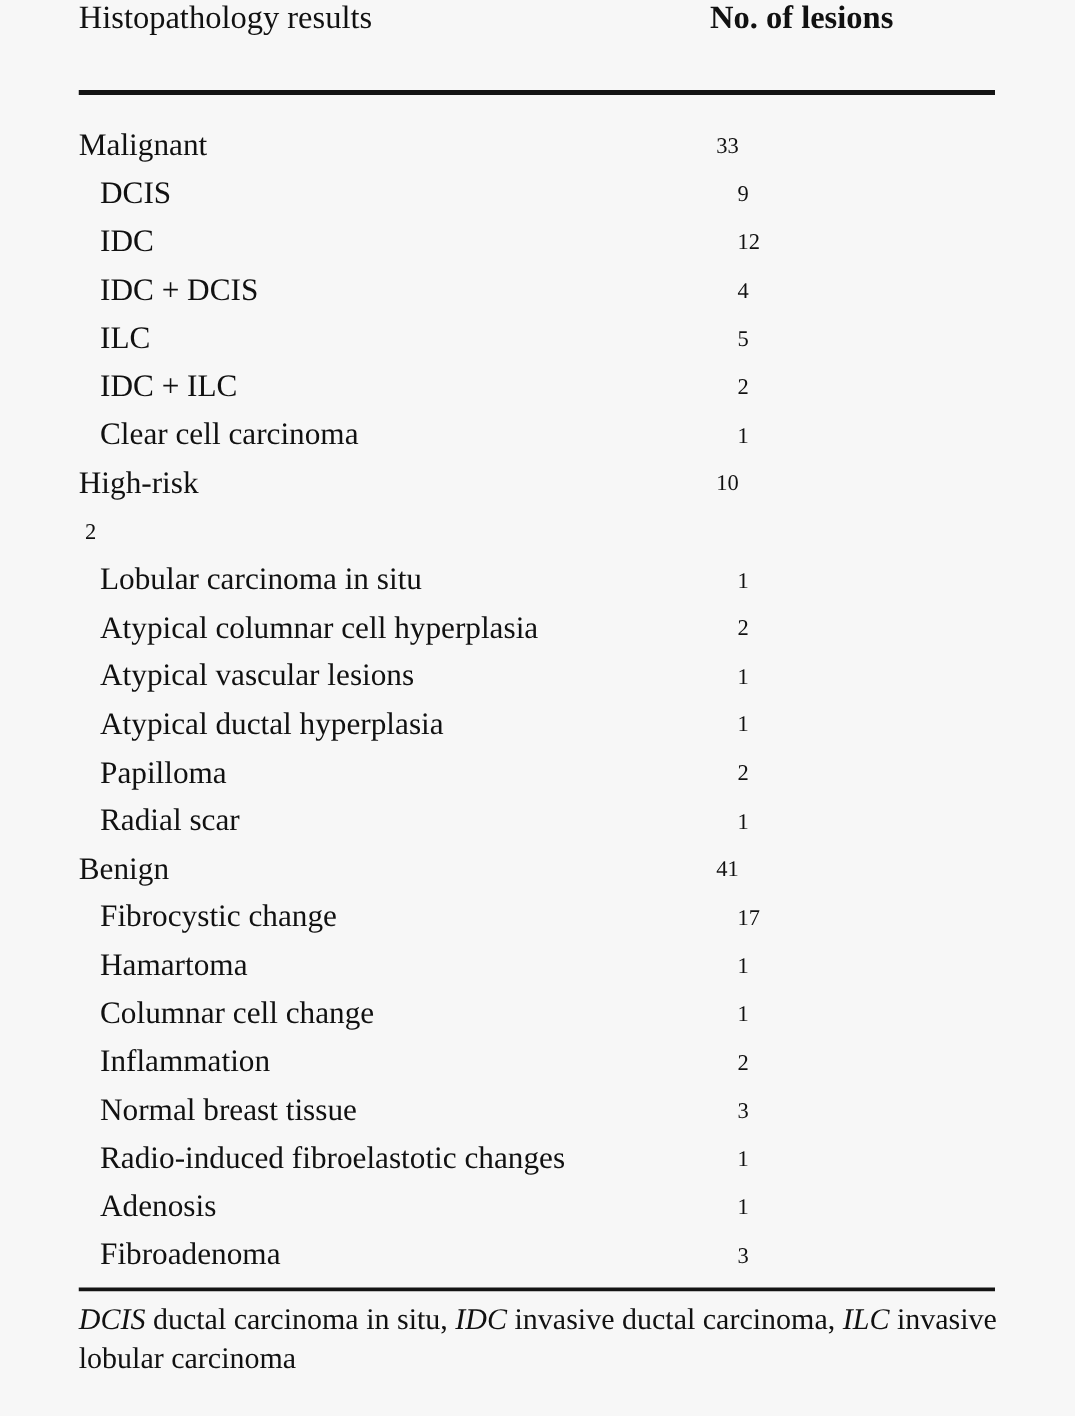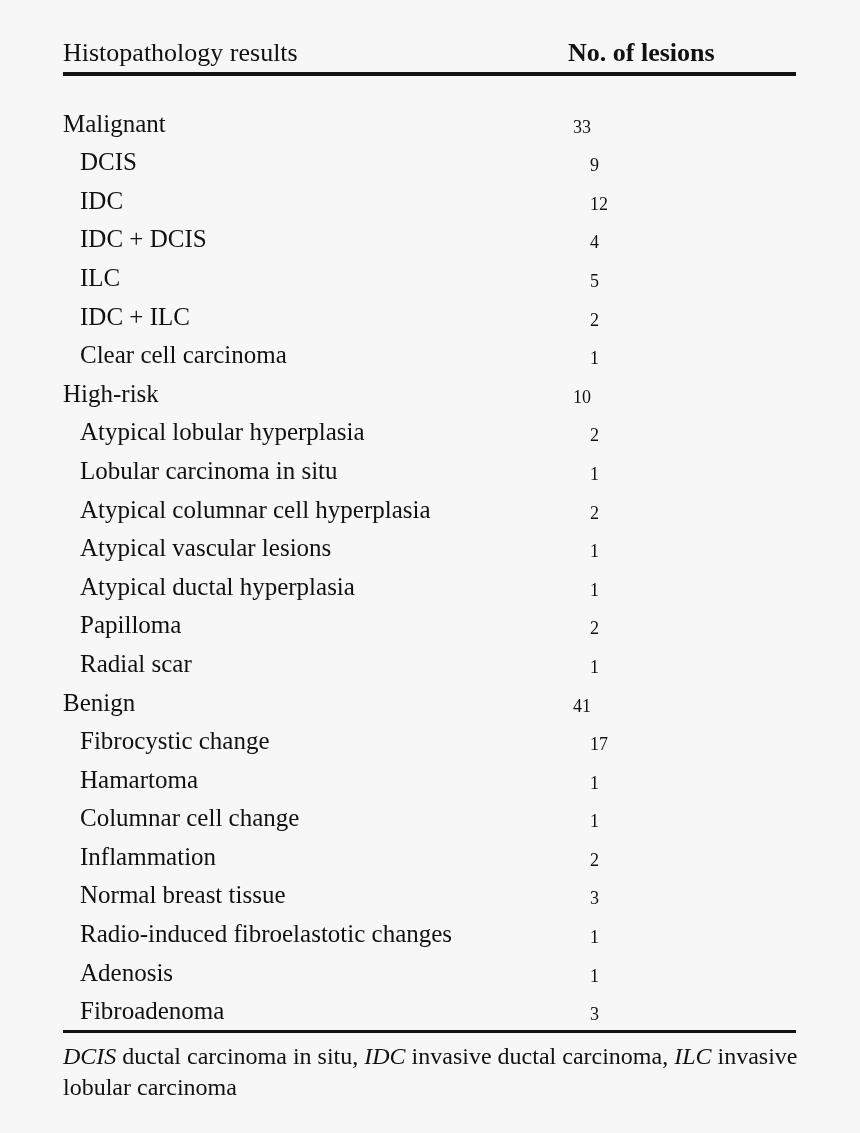--- a/index.html
+++ b/index.html
@@ -15,21 +15,21 @@
     overflow: hidden;
   }
   .table-wrap {
     position: absolute;
     left: 63px;
     top: 0;
     width: 733px;
   }
   .thead {
     display: flex;
-    align-items: flex-end;
+    align-items: flex-start;
     height: 72px;
   }
   .col-label {
     width: 505px;
     flex: 0 0 505px;
   }
   .col-value {
     width: 228px;
     flex: 0 0 228px;
     font-weight: bold;
@@ -49,21 +49,21 @@
     height: 0;
     border-top: 3px solid #141414;
     width: 733px;
     margin-top: 7px;
   }
   .tbody {
     padding-top: 21px;
   }
   .row {
     display: flex;
-    align-items: flex-end;
+    align-items: center;
     height: 38.6px;
   }
   .cell-label {
     width: 505px;
     flex: 0 0 505px;
     font-size: 25px;
     line-height: 1;
     white-space: nowrap;
   }
   .cell-label.indent {
@@ -125,21 +125,20 @@
       </div>
       <div class="row">
         <div class="cell-label indent">Clear cell carcinoma</div>
         <div class="cell-value">1</div>
       </div>
       <div class="row">
         <div class="cell-label">High-risk</div>
         <div class="cell-value">10</div>
       </div>
       <div class="row">
-        <div class="cell-label indent">Atypical lobular hyperplasia</div>
         <div class="cell-value">2</div>
       </div>
       <div class="row">
         <div class="cell-label indent">Lobular carcinoma in situ</div>
         <div class="cell-value">1</div>
       </div>
       <div class="row">
         <div class="cell-label indent">Atypical columnar cell hyperplasia</div>
         <div class="cell-value">2</div>
       </div>

